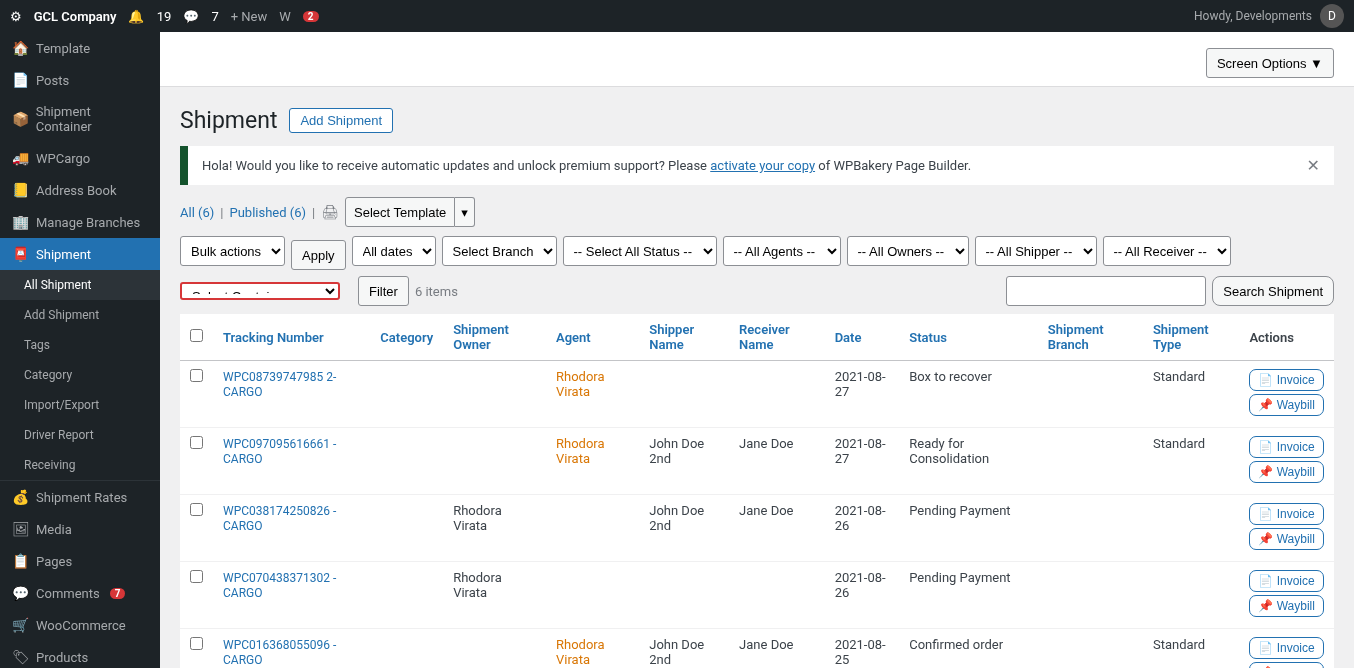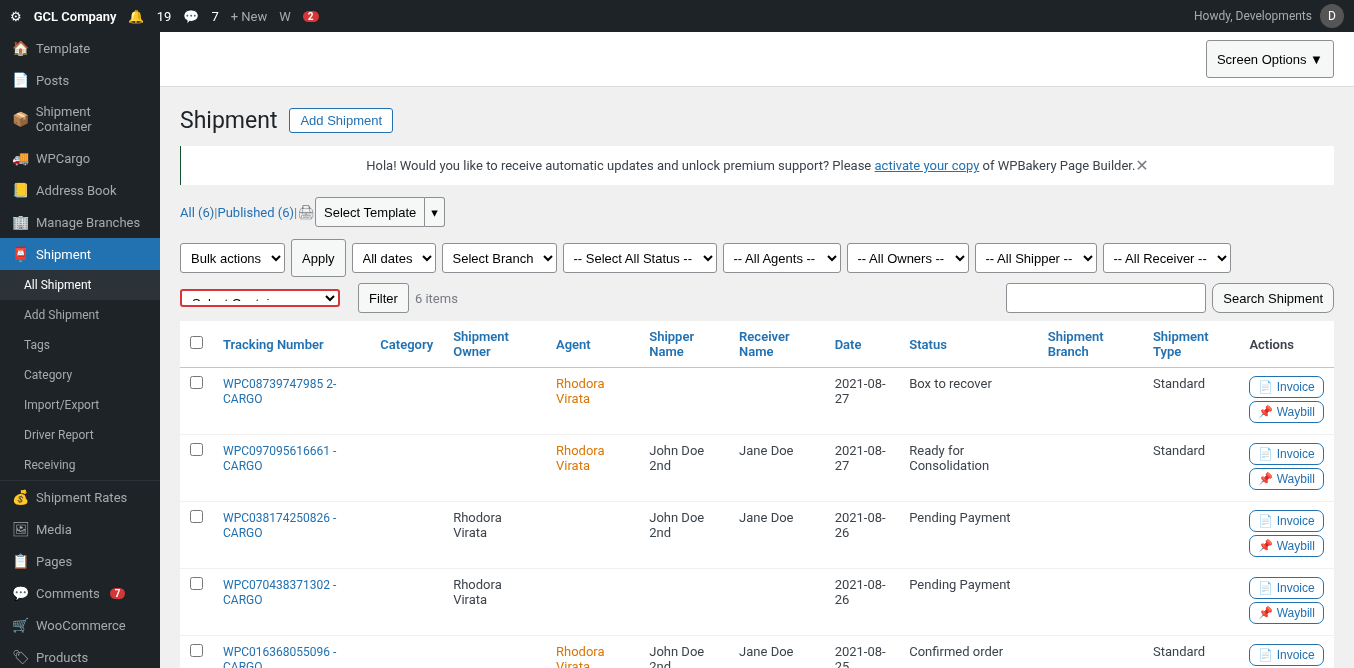--- a/index.html
+++ b/index.html
@@ -29,34 +29,34 @@
     
     .main { flex: 1; overflow-y: auto; background: #f0f0f1; }
     .main-inner { padding: 20px; }
 
     
     .page-header { display: flex; align-items: center; gap: 12px; margin-bottom: 12px; }
     .page-title { font-size: 23px; font-weight: 400; color: #1d2327; }
     .btn-add { background: #fff; border: 1px solid #2271b1; color: #2271b1; padding: 4px 10px; border-radius: 3px; cursor: pointer; font-size: 13px; }
 
     
-    .notice { background: #fff; border-left: 1px solid #14532d; padding: 10px 14px; margin-bottom: 12px; font-size: 13px; display: flex; align-items: center; justify-content: center; }
+    .notice { background: #fff; border-left: 8px solid #14532d; padding: 10px 14px; margin-bottom: 12px; font-size: 13px; display: flex; align-items: center; justify-content: space-between; }
     .notice a { color: #2271b1; }
     .notice-close { cursor: pointer; color: #787c82; font-size: 16px; background: none; border: none; }
 
     
-    .filter-bar { display: flex; align-items: center; margin-bottom: 12px; flex-wrap: wrap; }
+    .filter-bar { display: flex; align-items: center; gap: 6px; margin-bottom: 5px; flex-wrap: wrap; }
     .filter-bar a { color: #2271b1; font-size: 13px; text-decoration: none; }
     .filter-bar .sep { color: #787c82; }
     .print-icon { color: #787c82; cursor: pointer; font-size: 14px; }
 
     
     .actions-bar { display: flex; align-items: center; gap: 6px; margin-bottom: 8px; flex-wrap: wrap; }
     .select-sm { padding: 4px 6px; border: 1px solid #8c8f94; border-radius: 3px; font-size: 13px; background: #fff; height: 30px; }
-    .btn-apply { background: #f6f7f7; border: 1px solid #8c8f94; padding: 4px 10px; border-radius: 3px; cursor: pointer; font-size: 13px; height: 38px; }
+    .btn-apply { background: #f6f7f7; border: 1px solid #8c8f94; padding: 4px 10px; border-radius: 3px; cursor: pointer; font-size: 13px; height: 30px; margin-top: 8px; }
     .search-box { margin-left: auto; display: flex; align-items: center; gap: 6px; }
     .search-input { padding: 4px 8px; border: 1px solid #8c8f94; border-radius: 3px; font-size: 13px; width: 200px; height: 30px; }
     .btn-search { background: #f6f7f7; border: 1px solid #8c8f94; padding: 4px 10px; border-radius: 8px; cursor: pointer; font-size: 13px; height: 30px; }
 
     
     .select-container-highlighted { padding: 4px 6px; border: 2px solid #d63638; border-radius: 3px; font-size: 13px; background: #fff; height: 18px; width: 160px; }
 
     .btn-filter { background: #f6f7f7; border: 1px solid #8c8f94; padding: 4px 10px; border-radius: 3px; cursor: pointer; font-size: 13px; height: 30px; margin-left: 12px; }
     .items-count { color: #787c82; font-size: 13px; }
 

